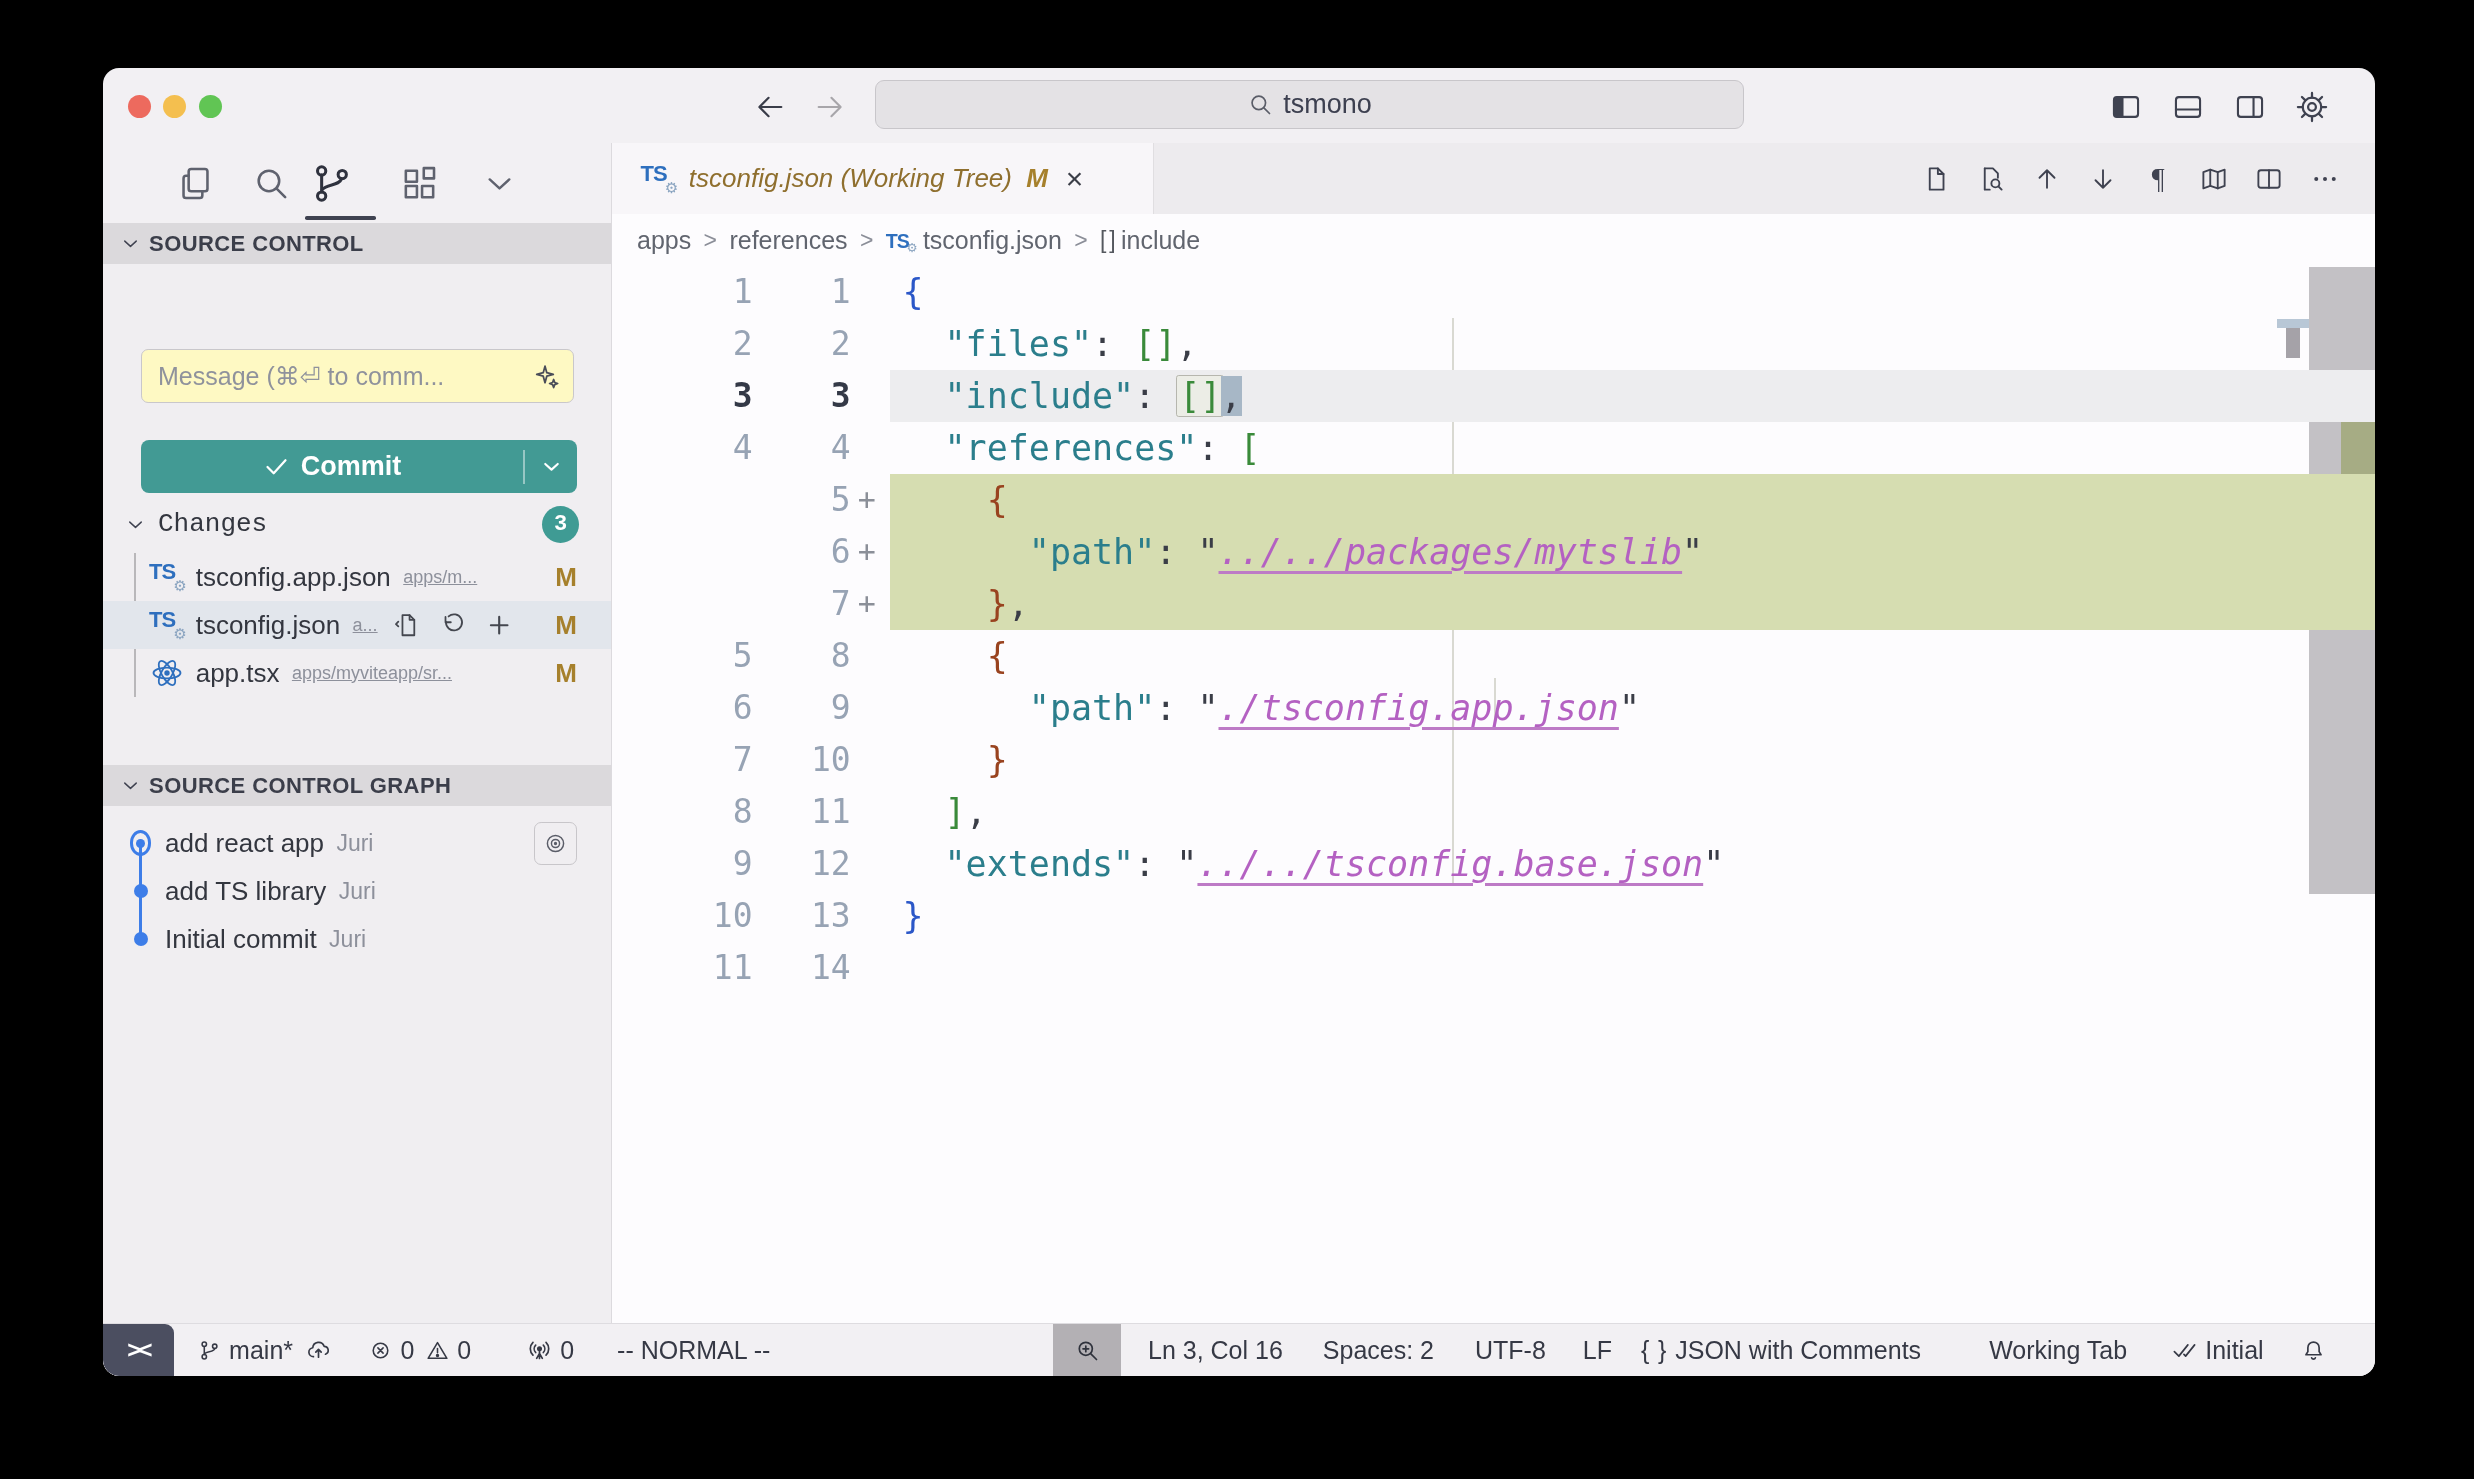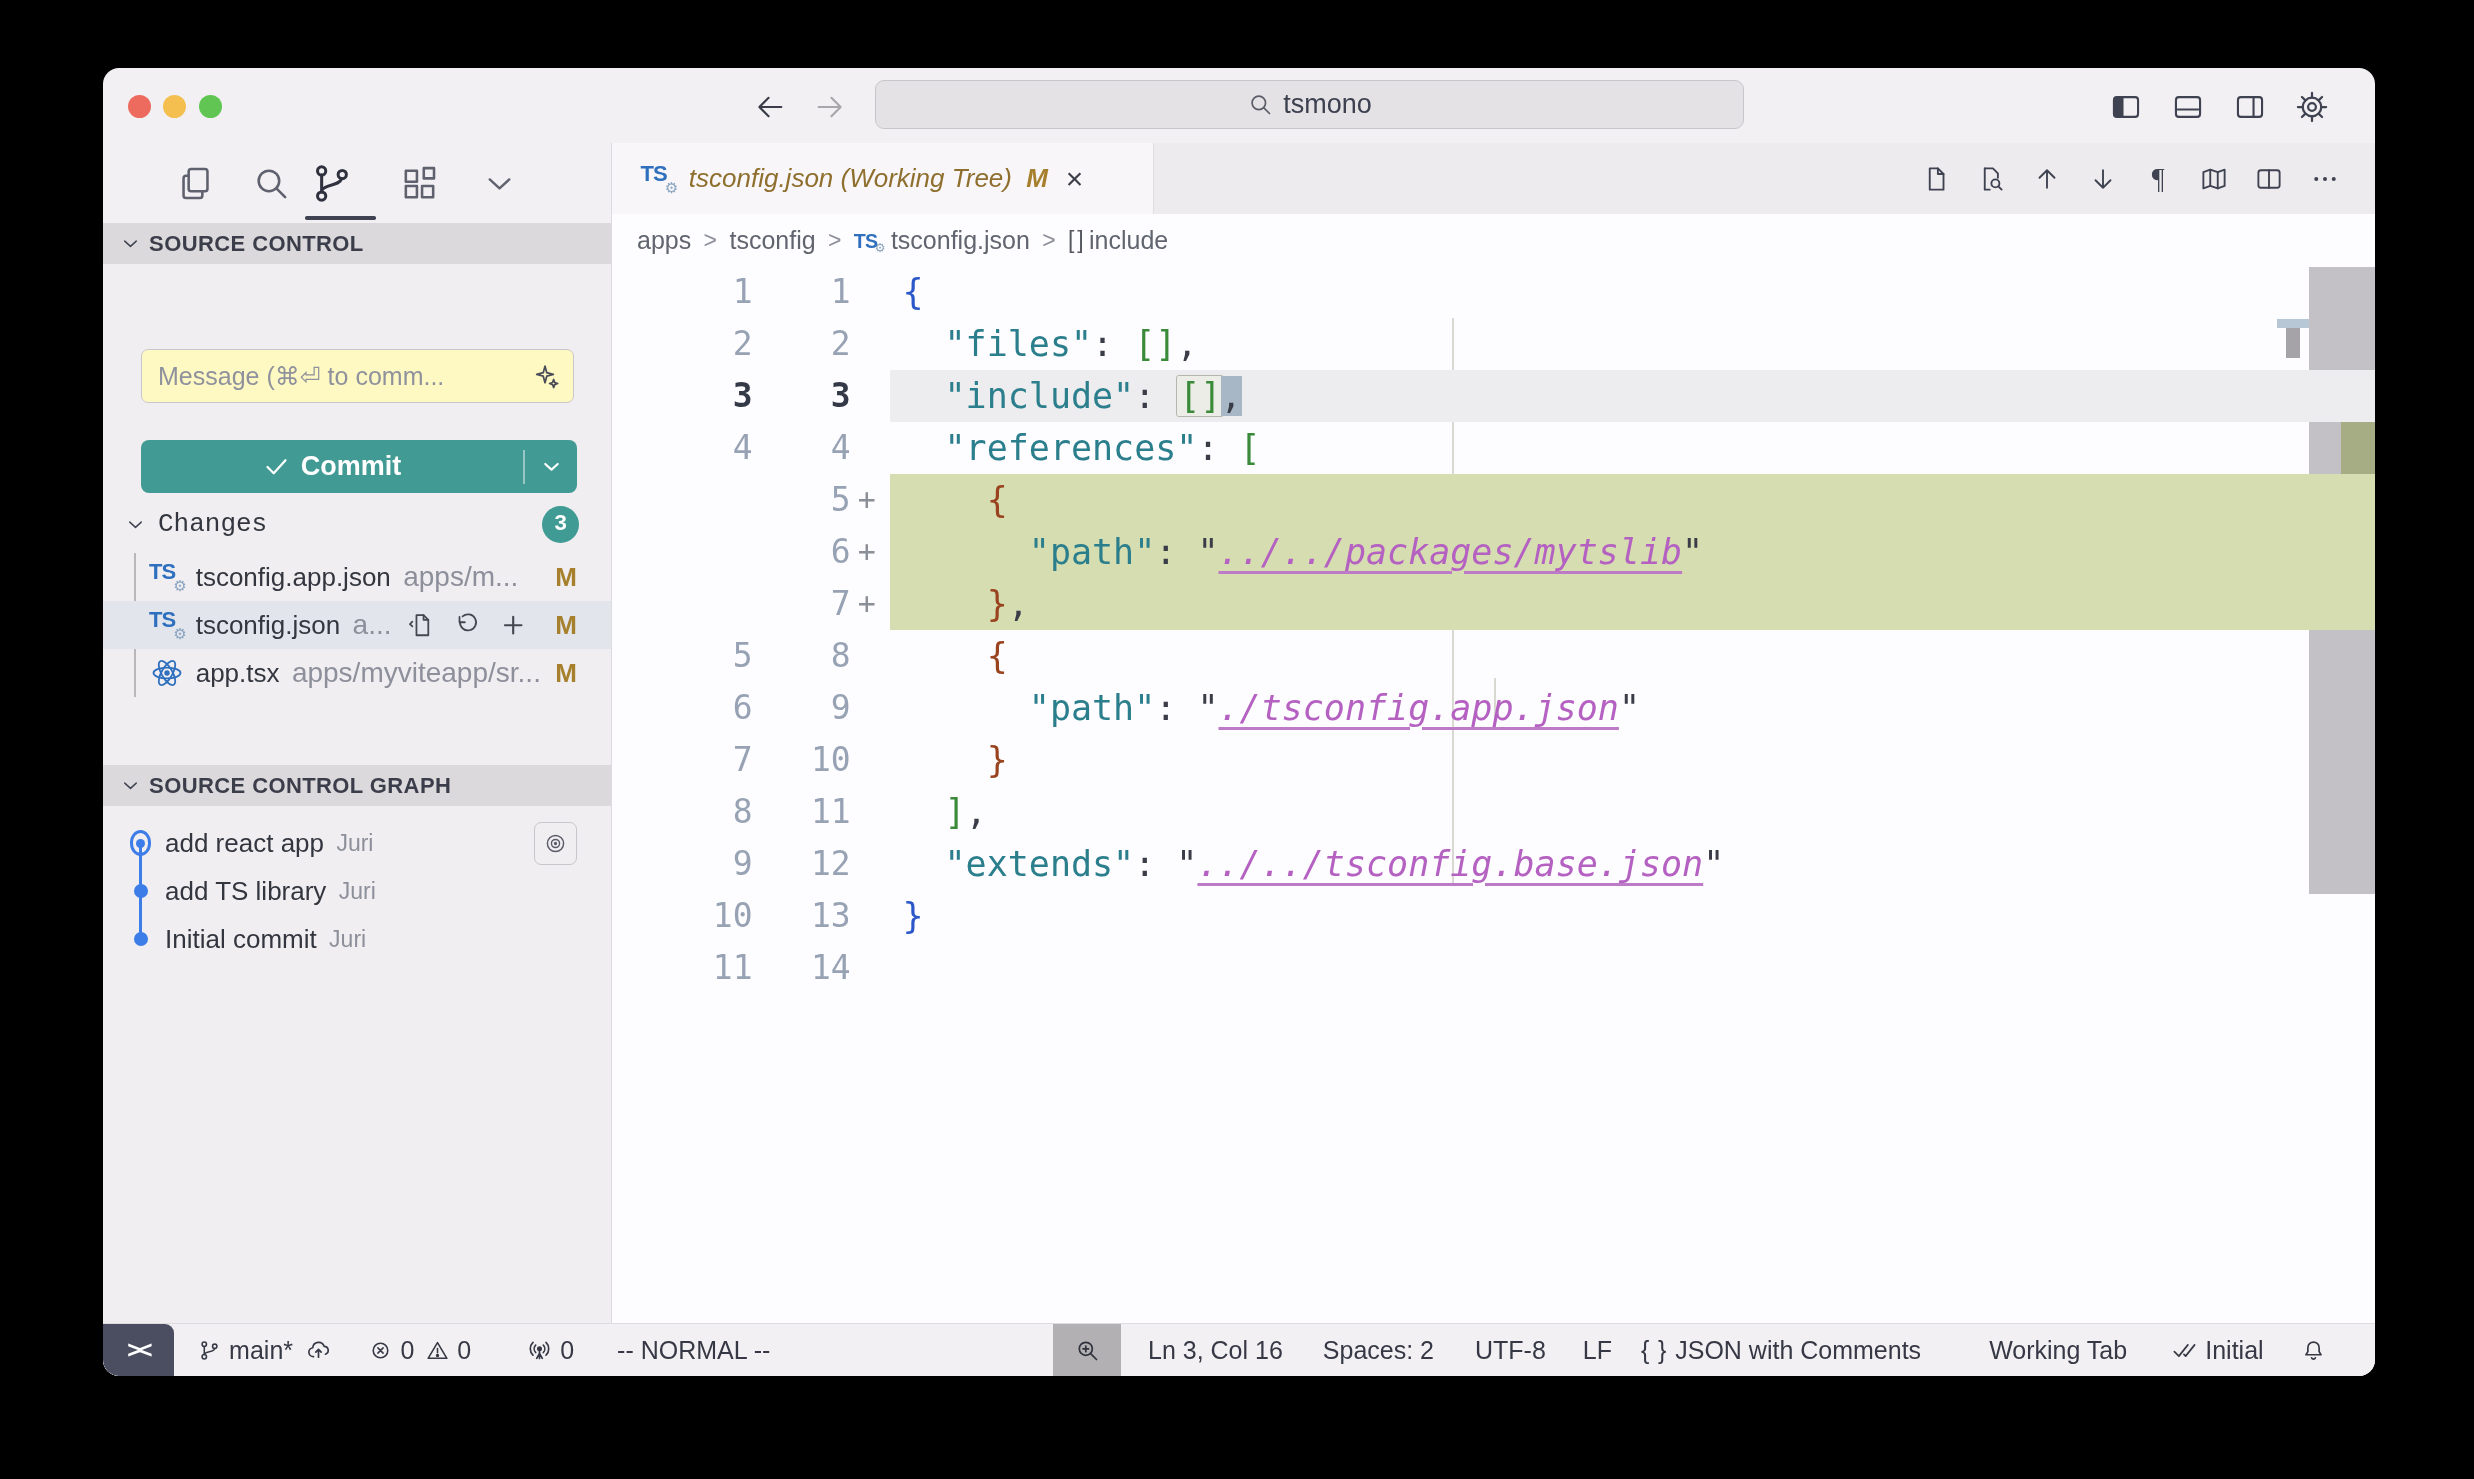--- a/index.html
+++ b/index.html
@@ -57,21 +57,21 @@
   .changes-title{margin-left:10.7px;font-size:26px;color:#33363f;}
   .count-badge{position:absolute;right:32px;width:37px;height:37px;border-radius:50%;background:#3f9b94;color:#fff;
                font-size:22px;font-weight:700;display:flex;align-items:center;justify-content:center;}
   .filerow{position:absolute;left:0;width:100%;height:48px;display:flex;align-items:center;}
   .filerow.sel{background:#e2e6ec;}
   .indent-line{position:absolute;left:31px;top:410px;width:1.8px;height:144px;background:#b9b7ba;}
   .f-ic{margin-left:46px;width:36px;height:36px;position:relative;flex:none;}
   .ts-badge{font-size:22px;font-weight:800;color:#2e6fbe;letter-spacing:-0.9px;}
   .ts-gear{position:absolute;right:-1.8px;bottom:0;font-size:15px;color:#8aa4c0;}
   .f-name{margin-left:10.7px;font-size:26px;color:#33363f;white-space:nowrap;}
-  .f-desc{margin-left:12.4px;font-size:28px;color:#8d909b;white-space:nowrap;}
+  .f-desc{margin-left:12.4px;font-size:18px;color:#8d909b;white-space:nowrap;text-decoration:underline;}
   .f-actions{display:flex;gap:16px;margin-left:14.2px;color:#44474f;}
   .f-actions .abtn{width:30px;height:30px;display:flex;align-items:center;justify-content:center;}
   .f-badge{position:absolute;right:34px;font-size:26px;font-weight:700;color:#a6802c;}
 
   .graphrow{position:absolute;left:0;width:100%;height:48px;display:flex;align-items:center;}
   .g-dot{position:absolute;left:27px;width:21.3px;height:21.3px;display:flex;align-items:center;justify-content:center;}
   .dot-head{width:19.6px;height:19.6px;border:3.6px solid #3d7de8;border-radius:50%;display:flex;align-items:center;justify-content:center;}
   .dot-head i{width:9px;height:9px;background:#3d7de8;border-radius:50%;}
   .dot-plain{width:14.2px;height:14.2px;background:#3d7de8;border-radius:50%;}
   .graph-line{position:absolute;left:36px;width:2.7px;background:#3d7de8;}
@@ -424,21 +424,21 @@
                 <circle cx="12" cy="12" r="1.6" fill="currentColor"></circle>
                 <circle cx="19" cy="12" r="1.6" fill="currentColor"></circle>
               </svg>
           </div>
         </div>
       </div>
 
       <div class="breadcrumbs">
         <span class="bc-first">apps</span>
         <span class="bc-sep">&gt;</span>
-        <span>tsconfig</span>
+        <span>references</span>
         <span class="bc-sep">&gt;</span>
         <span class="bc-ic"><span class="ts-badge">TS</span><span class="ts-gear">⚙</span></span>
         <span>tsconfig.json</span>
         <span class="bc-sep">&gt;</span>
         <span class="bc-sym">[ ]</span>
         <span>include</span>
       </div>
 
       <div class="code" id="code-lines">
 

